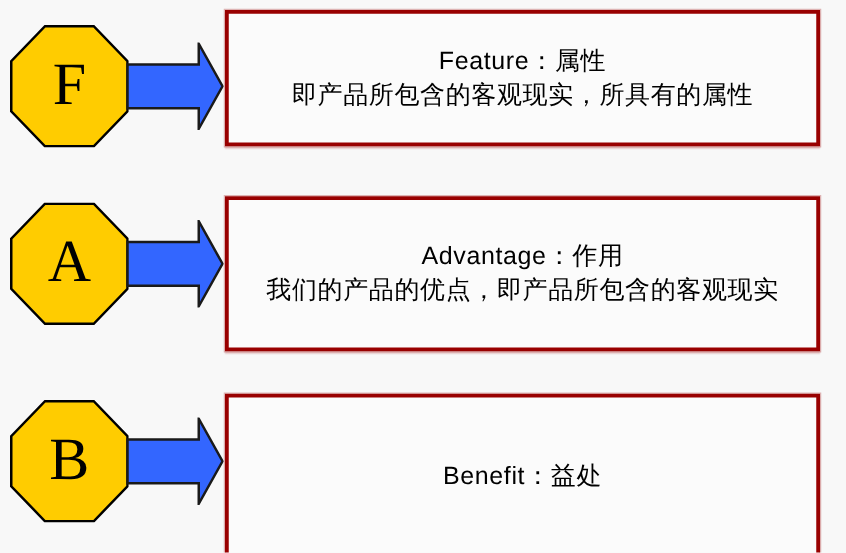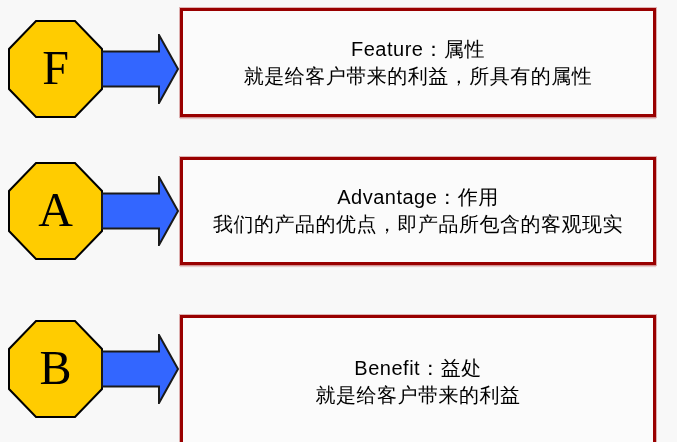--- a/index.html
+++ b/index.html
@@ -91,44 +91,43 @@
     <svg width="95" height="98" viewBox="0 0 95 98">
       <polygon class="oct-shape" points="28,1 67,1 94,29 94,69 67,97 28,97 1,69 1,29"></polygon>
     </svg>
     <span class="letter">F</span>
   </div>
   <svg class="arrow" style="left:101px; top:34px;" width="78" height="70" viewBox="0 0 78 70">
     <polygon class="arrow-shape" points="1,17.5 58,17.5 58,1 77,35 58,69 58,52.5 1,52.5"></polygon>
   </svg>
   <div class="box" style="top:8px; height:109px;">
     <div class="box-title">Feature：属性</div>
-    <div class="box-desc">就是给客户带来的利益，所具有的属性</div>
+    <div class="box-desc">即产品所包含的客观现实，所具有的属性</div>
   </div>
 
   <div class="octagon" style="left:8px; top:162px;">
     <svg width="95" height="98" viewBox="0 0 95 98">
       <polygon class="oct-shape" points="28,1 67,1 94,29 94,69 67,97 28,97 1,69 1,29"></polygon>
     </svg>
     <span class="letter">A</span>
   </div>
   <svg class="arrow" style="left:101px; top:176px;" width="78" height="70" viewBox="0 0 78 70">
     <polygon class="arrow-shape" points="1,17.5 58,17.5 58,1 77,35 58,69 58,52.5 1,52.5"></polygon>
   </svg>
-  <div class="box" style="top:157px; height:108px;">
+  <div class="box" style="top:157px; height:124px;">
     <div class="box-title">Advantage：作用</div>
     <div class="box-desc">我们的产品的优点，即产品所包含的客观现实</div>
   </div>
 
   <div class="octagon" style="left:8px; top:320px;">
     <svg width="95" height="98" viewBox="0 0 95 98">
       <polygon class="oct-shape" points="28,1 67,1 94,29 94,69 67,97 28,97 1,69 1,29"></polygon>
     </svg>
     <span class="letter">B</span>
   </div>
   <svg class="arrow" style="left:101px; top:334px;" width="78" height="70" viewBox="0 0 78 70">
     <polygon class="arrow-shape" points="1,17.5 58,17.5 58,1 77,35 58,69 58,52.5 1,52.5"></polygon>
   </svg>
   <div class="box" style="top:315px; height:133px;">
     <div class="box-title">Benefit：益处</div>
-    <div class="box-desc">就是给客户带来的利益</div>
   </div>
 
 </div>
 
 </body></html>

